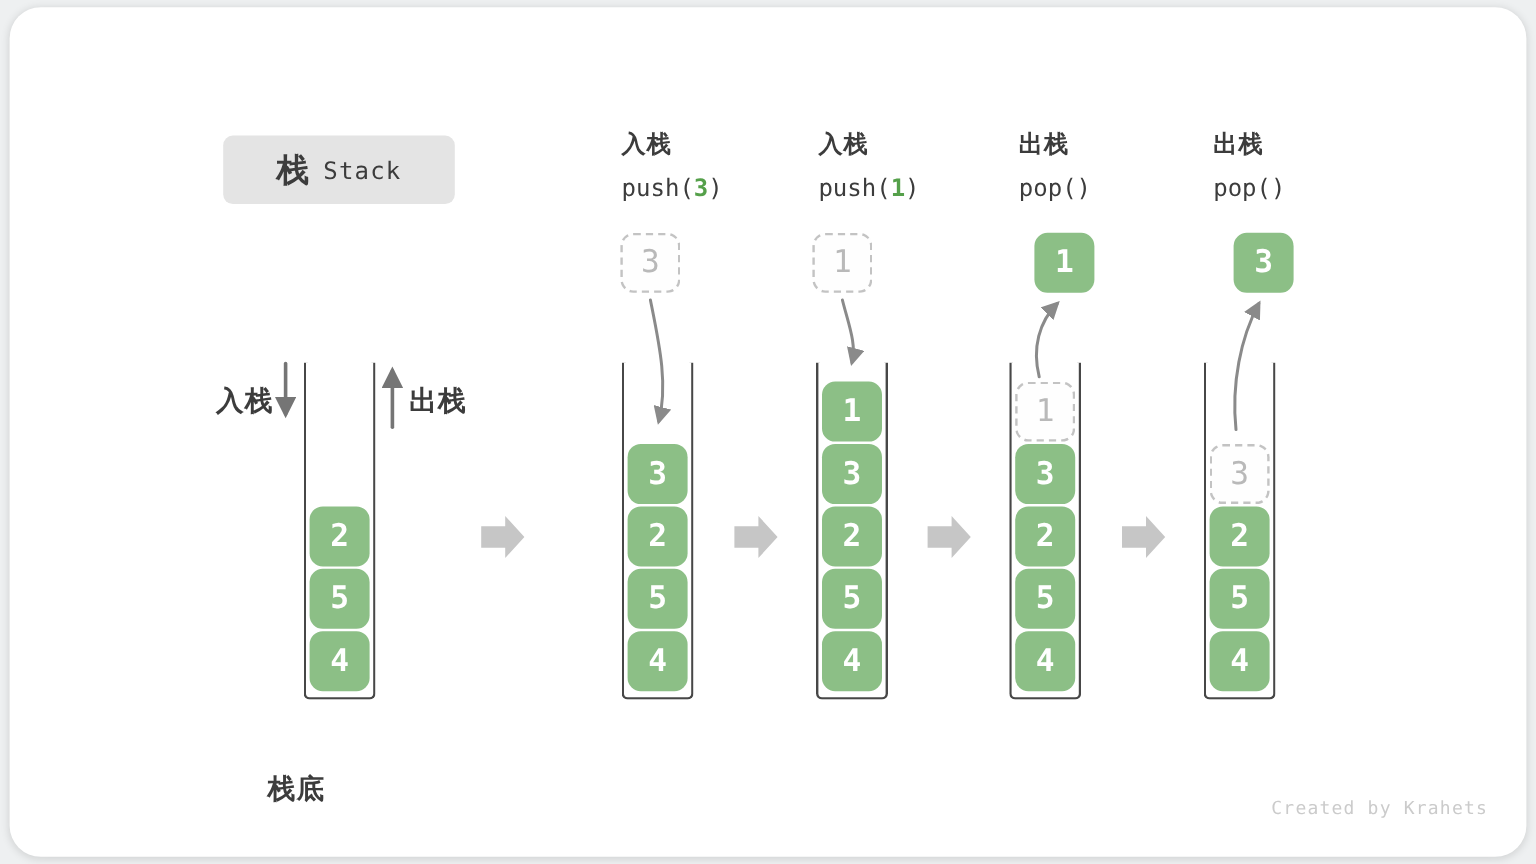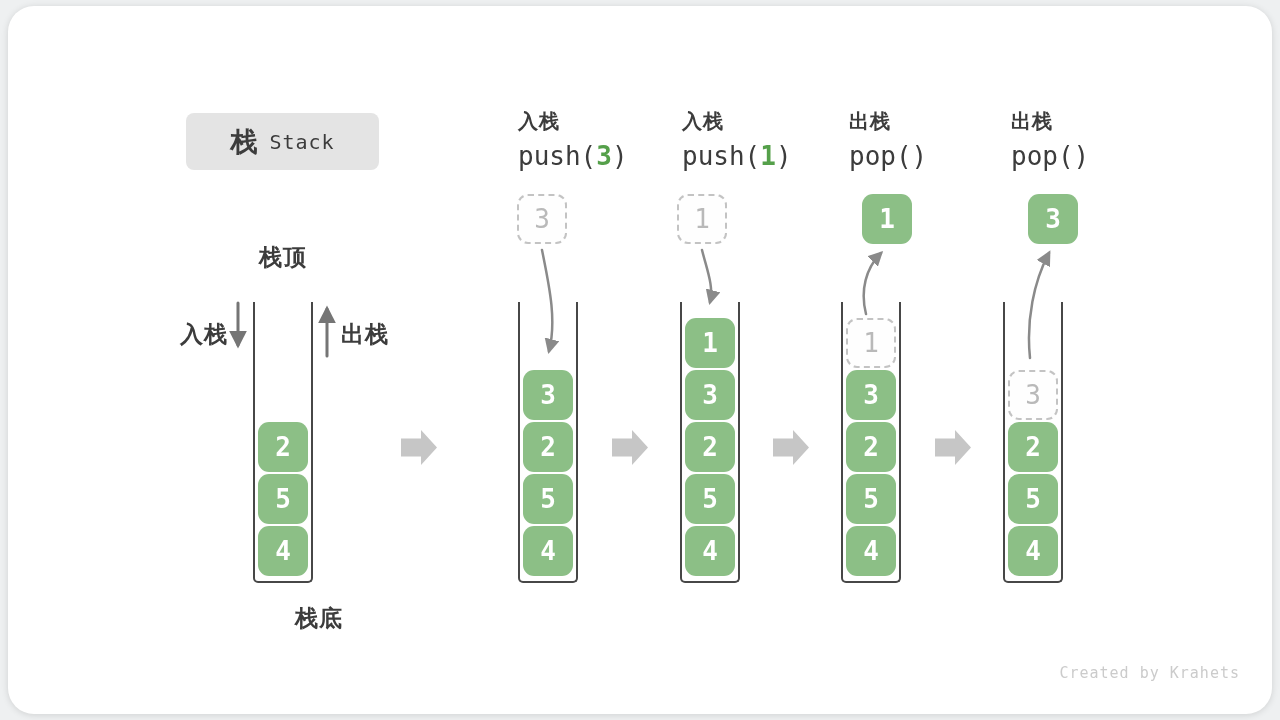--- a/index.html
+++ b/index.html
@@ -16,21 +16,21 @@
   .layer{position:absolute;left:0;top:0;width:1280px;height:720px;}
   .title-box{
     position:absolute;left:186px;top:113px;width:193px;height:57px;
     background:var(--title-bg,#e4e4e4);border-radius:8px;
     display:flex;align-items:center;justify-content:center;gap:12px;
   }
   .title-zh{font-size:27px;font-weight:bold;color:var(--text-dark,#3a3a3a);}
   .title-en{font-family:"DejaVu Sans Mono",monospace;font-size:20px;color:var(--text-dark,#3a3a3a);letter-spacing:1px;}
   .lbl{position:absolute;font-size:23px;font-weight:bold;color:var(--text-dark,#3a3a3a);letter-spacing:1px;}
   .top-lbl{left:223px;top:242px;width:120px;text-align:center;}
-  .bottom-lbl{left:223px;top:603px;width:120px;text-align:right;}
+  .bottom-lbl{left:223px;top:642px;width:120px;text-align:left;}
   .push-lbl{left:160px;top:319px;width:68px;text-align:right;}
   .pop-lbl{left:341px;top:319px;width:68px;text-align:left;}
   .stack-column{position:absolute;left:0;top:0;width:1280px;height:720px;pointer-events:none;}
   .stack-container{
     position:absolute;width:60px;height:281px;box-sizing:border-box;
     border-left:2px solid var(--wall,#474747);
     border-right:2px solid var(--wall,#474747);
     border-bottom:2px solid var(--wall,#474747);
     border-radius:0 0 5px 5px;background:#ffffff;
   }
@@ -39,21 +39,21 @@
     background:var(--cell-green,#8cbf86);color:#ffffff;
     font-family:"DejaVu Sans Mono",monospace;font-size:26px;font-weight:bold;
     display:flex;align-items:center;justify-content:center;
   }
   .cell.ghost{
     background:#fefefe;border:2px dashed var(--ghost-border,#c3c3c3);
     color:var(--ghost-text,#b9b9b9);font-weight:normal;
   }
   .op-label{position:absolute;line-height:35px;}
   .op-zh{font-size:20px;font-weight:600;color:var(--text-dark,#3c3c3c);letter-spacing:1px;}
-  .op-code{font-family:"DejaVu Sans Mono",monospace;font-size:26px;color:var(--text-dark,#3c3c3c);}
+  .op-code{font-family:"DejaVu Sans Mono",monospace;font-size:20px;color:var(--text-dark,#3c3c3c);}
   .op-arg{color:var(--arg-green,#55a04a);font-weight:bold;}
   .watermark{
     position:absolute;right:40px;top:664px;
     font-family:"DejaVu Sans Mono",monospace;font-size:15px;
     color:var(--watermark,#cbcbcb);letter-spacing:1px;
   }
   svg#overlay{position:absolute;left:0;top:0;pointer-events:none;}
 </style>
 </head>
 <body>
@@ -61,21 +61,20 @@
 <div class="canvas">
   <div class="card"></div>
 
   <div class="layer">
 
     <div class="title-box">
       <span class="title-zh">栈</span>
       <span class="title-en">Stack</span>
     </div>
 
-    <div class="lbl top-lbl">栈顶</div>
     <div class="lbl bottom-lbl">栈底</div>
     <div class="lbl push-lbl">入栈</div>
     <div class="lbl pop-lbl">出栈</div>
 
     <div id="columns">
         <div class="stack-column">
           <div class="stack-container" style="position: absolute; left: 253px; top: 302px;"></div>
           <div class="cell" style="position: absolute; left: 258px; top: 422px;">2</div>
           <div class="cell" style="position: absolute; left: 258px; top: 474px;">5</div>
           <div class="cell" style="position: absolute; left: 258px; top: 526px;">4</div>

